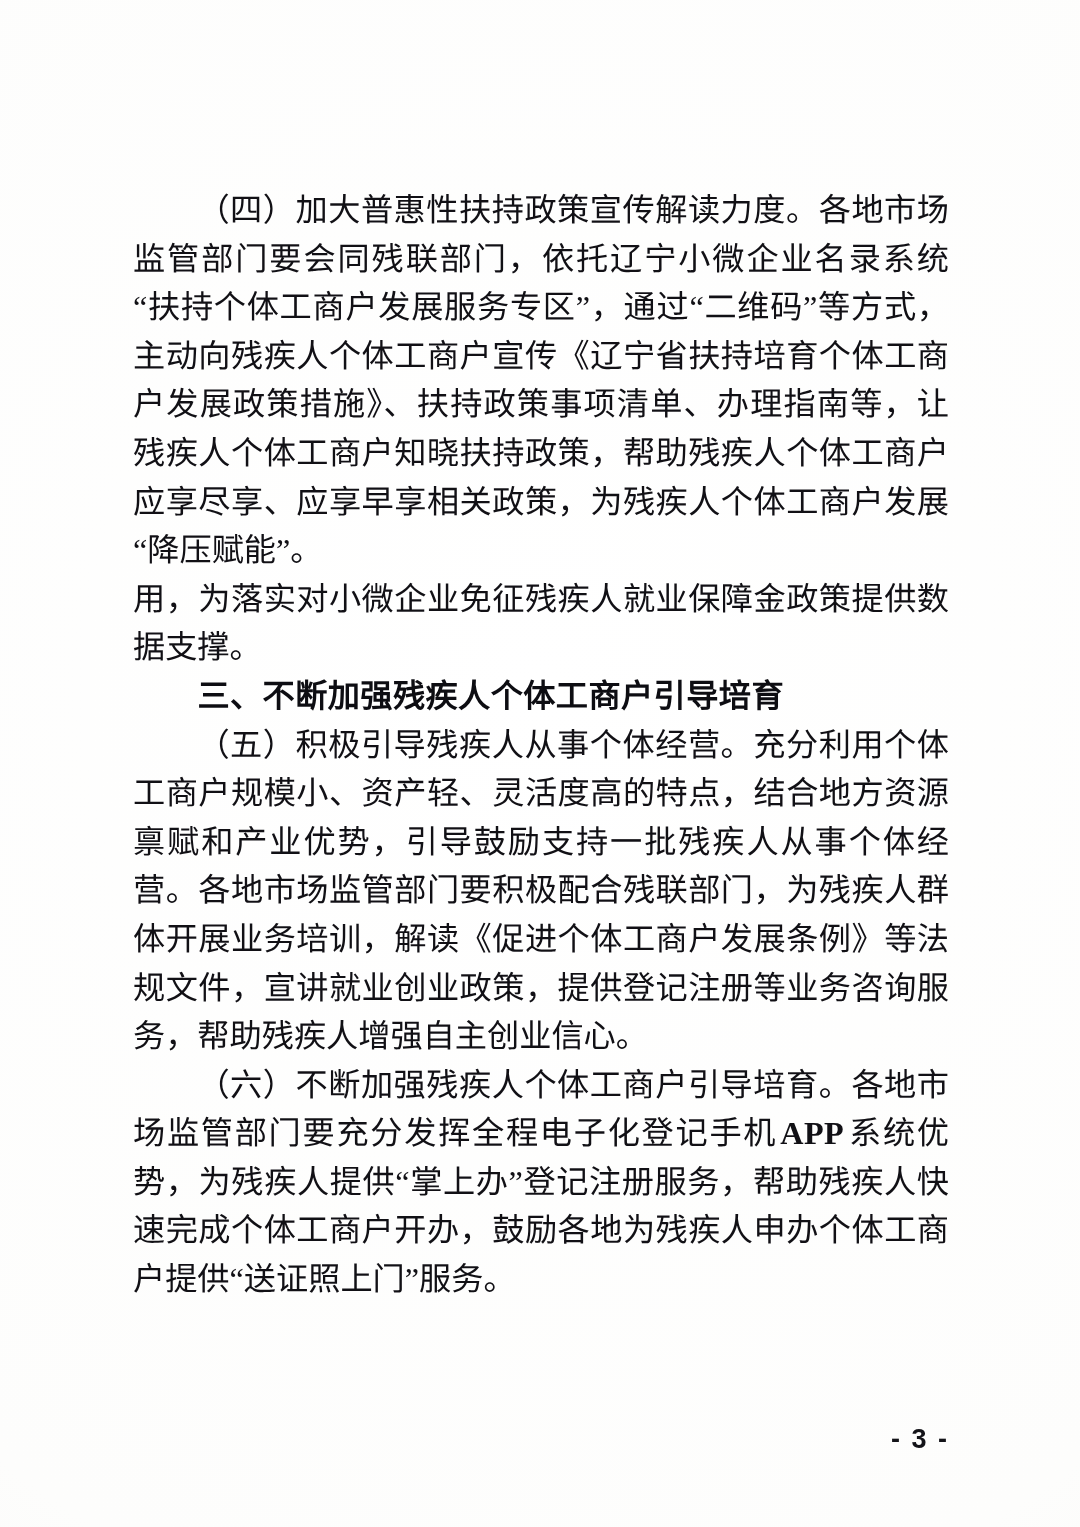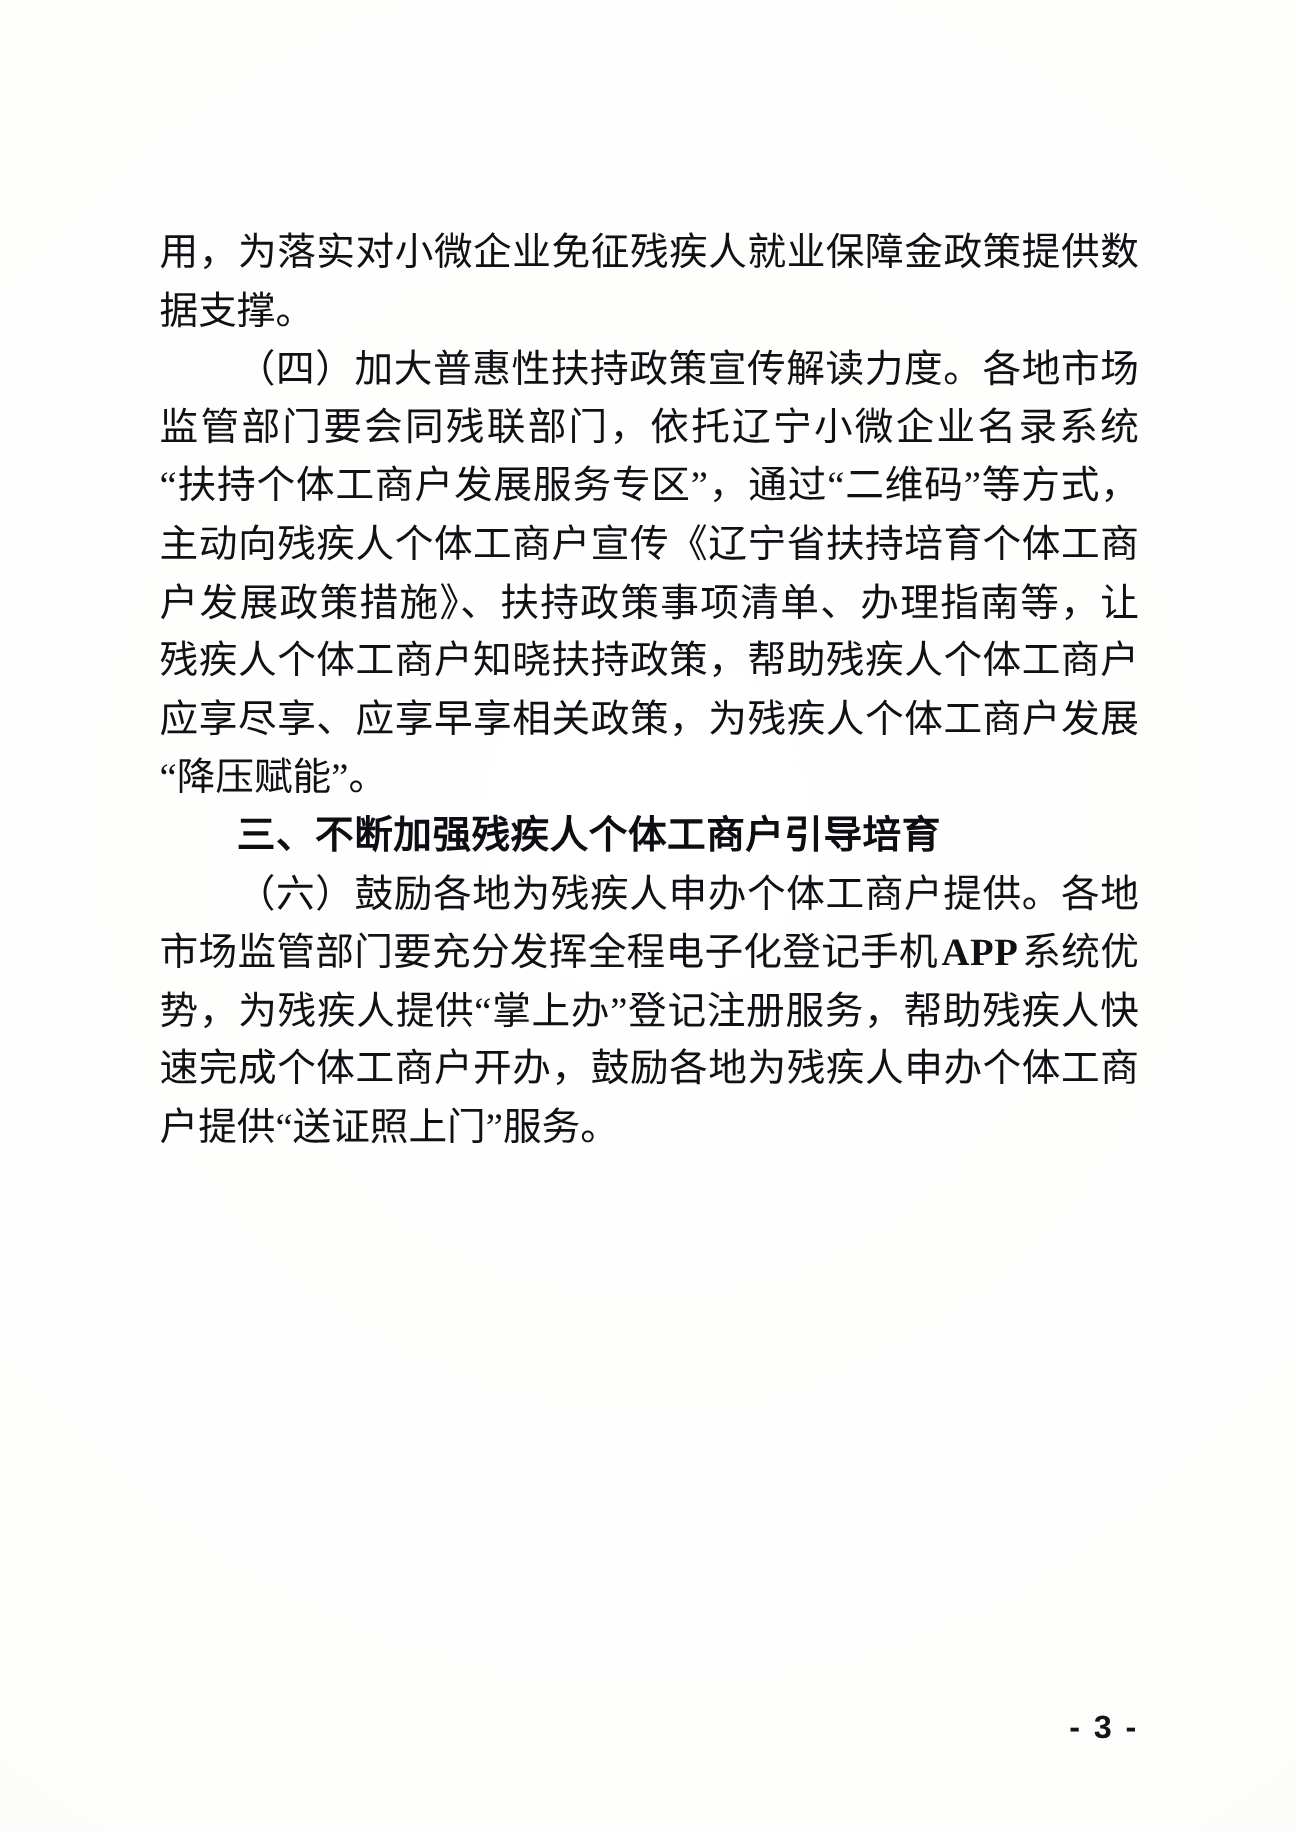--- a/index.html
+++ b/index.html
@@ -95,28 +95,29 @@
 </style>
 </head>
 <body>
 
 <div class="paper"></div>
 
 <div class="page">
 
   <div class="text-block">
 
+    <p class="para">（四）加大普惠性扶持政策宣传解读力度。各地市场监管部门要会同残联部门，依托辽宁小微企业名录系统“扶持个体工商户发展服务专区”，通过“二维码”等方式，主动向残疾人个体工商户宣传《辽宁省扶持培育个体工商户发展政策措施》、扶持政策事项清单、办理指南等，让残疾人个体工商户知晓扶持政策，帮助残疾人个体工商户应享尽享、应享早享相关政策，为残疾人个体工商户发展“降压赋能”。</p>
+
     <p class="para no-indent">用，为落实对小微企业免征残疾人就业保障金政策提供数据支撑。</p>
-
-    <p class="para">（四）加大普惠性扶持政策宣传解读力度。各地市场监管部门要会同残联部门，依托辽宁小微企业名录系统“扶持个体工商户发展服务专区”，通过“二维码”等方式，主动向残疾人个体工商户宣传《辽宁省扶持培育个体工商户发展政策措施》、扶持政策事项清单、办理指南等，让残疾人个体工商户知晓扶持政策，帮助残疾人个体工商户应享尽享、应享早享相关政策，为残疾人个体工商户发展“降压赋能”。</p>
 
     <h2 class="heading">三、不断加强残疾人个体工商户引导培育</h2>
 
+    <p class="para">（五）积极引导残疾人从事个体经营。充分利用个体工商户规模小、资产轻、灵活度高的特点，结合地方资源禀赋和产业优势，引导鼓励支持一批残疾人从事个体经营。各地市场监管部门要积极配合残联部门，为残疾人群体开展业务培训，解读《促进个体工商户发展条例》等法规文件，宣讲就业创业政策，提供登记注册等业务咨询服务，帮助残疾人增强自主创业信心。</p>
 
-    <p class="para"><span>（六）鼓励各地为残疾人申办个体工商户提供。各地市场监管部门要充分发挥全程电子化登记手机</span><span class="latin-bold">APP</span><span>系统优势，为残疾人提供“掌上办”登记注册服务，帮助残疾人快速完成个体工商户开办，鼓励各地为残疾人申办个体工商户提供“送证照上门”服务。</span></p>
+    <p class="para"><span>（六）不断加强残疾人个体工商户引导培育。各地市场监管部门要充分发挥全程电子化登记手机</span><span class="latin-bold">APP</span><span>系统优势，为残疾人提供“掌上办”登记注册服务，帮助残疾人快速完成个体工商户开办，鼓励各地为残疾人申办个体工商户提供“送证照上门”服务。</span></p>
 
 
   </div>
 
   <div class="page-number">
     <span class="pn-inner">- 3 -</span>
   </div>
 
 </div>
 

